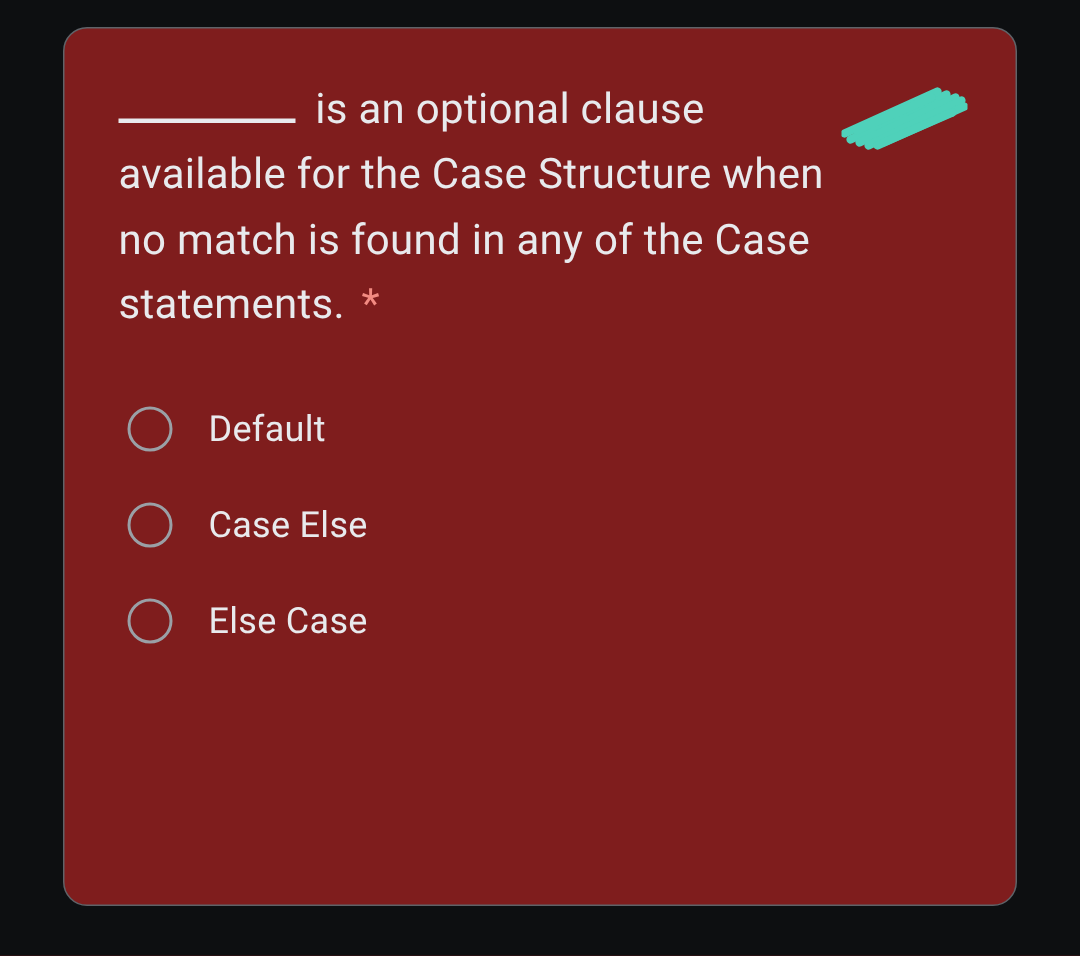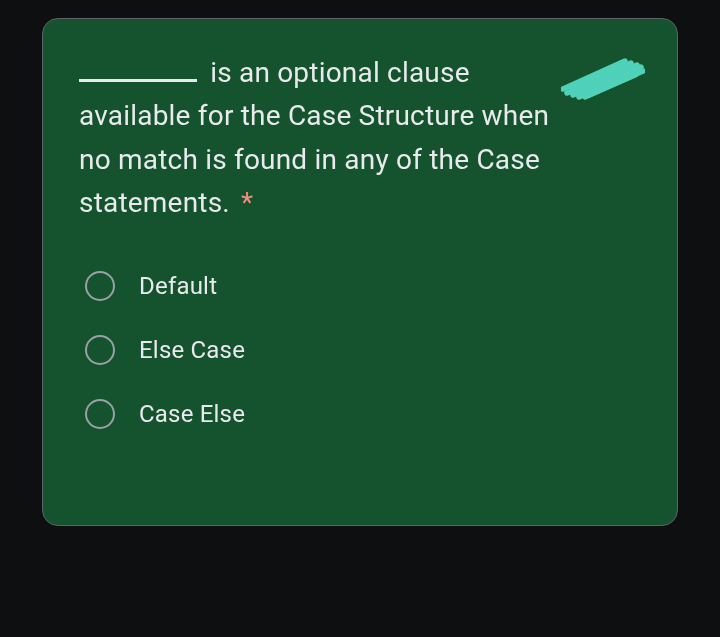--- a/index.html
+++ b/index.html
@@ -11,22 +11,22 @@
     font-family: Roboto, "Segoe UI", Arial, sans-serif;
     color: #e8eaed;
     overflow: hidden;
   }
 
   .card {
     position: absolute;
     left: 42px;
     top: 18px;
     width: 636px;
-    height: 508px;
-    background: #14532d;
+    height: 586px;
+    background: #7f1d1d;
     border: 1px solid #5f6368;
     border-radius: 16px;
     box-sizing: border-box;
     padding: 32px 36px 28px 36px;
   }
 
   .question-block {
     position: relative;
   }
 
@@ -122,23 +122,23 @@
   <div class="options">
 
     <div class="option">
       <span class="radio"></span>
       <span class="opt-label">Default</span>
     </div>
 
 
     <div class="option">
       <span class="radio"></span>
-      <span class="opt-label">Else Case</span>
+      <span class="opt-label">Case Else</span>
     </div>
 
     <div class="option">
       <span class="radio"></span>
-      <span class="opt-label">Case Else</span>
+      <span class="opt-label">Else Case</span>
     </div>
 
   </div>
 
 </div>
 
 </body></html>

